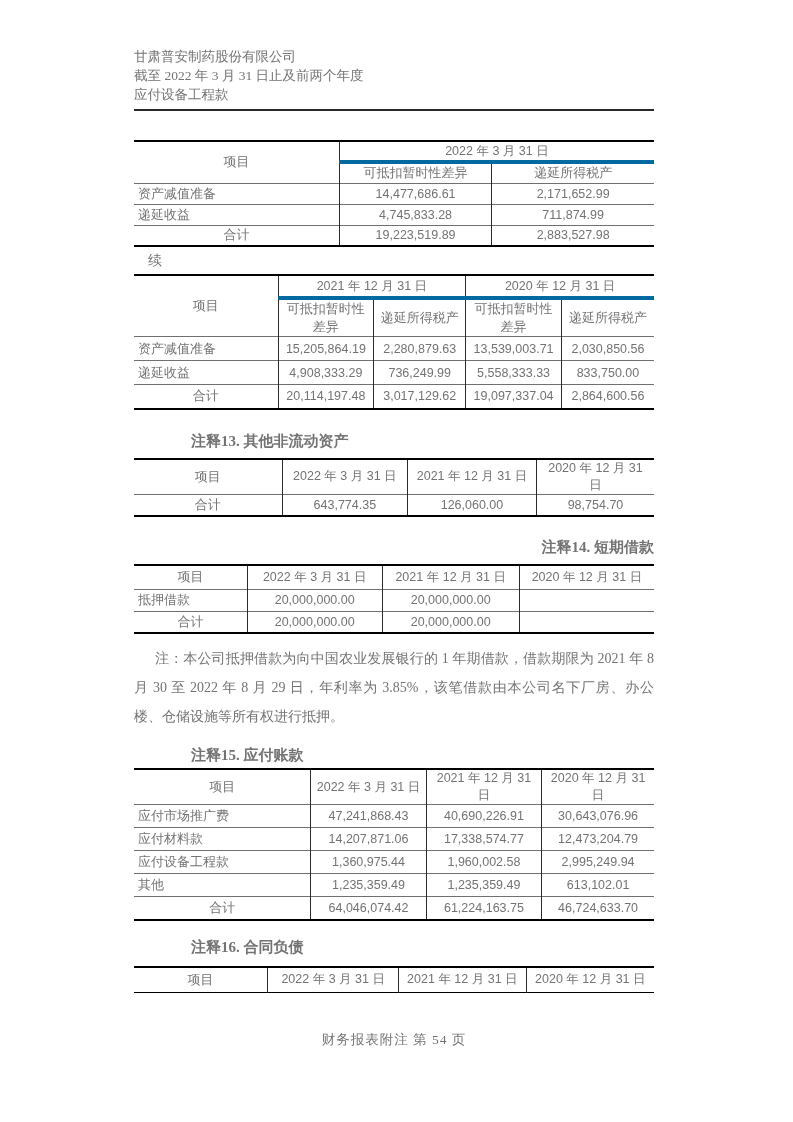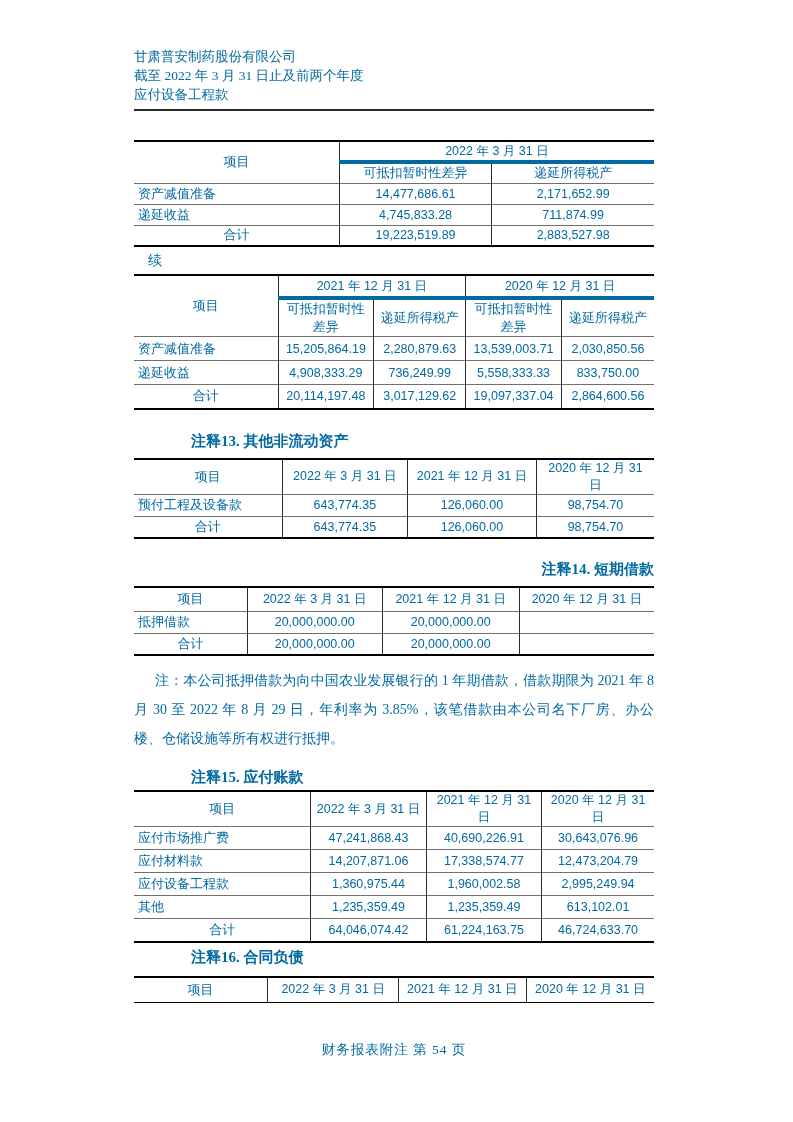--- a/index.html
+++ b/index.html
@@ -1,18 +1,18 @@
 <!DOCTYPE html>
 <html><head>
 <meta charset="utf-8">
 <style>
   * { margin:0; padding:0; box-sizing:border-box; }
   html,body { background:#ffffff; }
   .page {
-    width:749px; height:1122px; margin:0 auto; background:#fff; color:#0369a1;
+    width:749px; height:1122px; margin:0 auto; background:#fff; color:#737373;
     padding:47px 117px 0 112px; overflow:hidden; position:relative;
     font-family:"Liberation Serif","DejaVu Serif",serif;
   }
   .doc-header { font-size:13.5px; line-height:19px; }
   .header-rule { border:0; border-top:2px solid #2a2a2a; margin-top:5px; }
 
   table.fin {
     width:100%; border-collapse:collapse; table-layout:fixed;
     border-top:2.5px solid #000; border-bottom:2.5px solid #000;
     font-size:13px;
@@ -39,21 +39,21 @@
   .st13 { margin:21px 0 0 57px; }
   .t3 { margin-top:7px; }
   .t3 th { height:24px; } .t3 td { height:22px; }
   .st14 { margin:20px 0 0 57px;text-align:right; }
   .t4 { margin-top:7px; }
   .t4 th { height:24px; } .t4 td { height:22px; }
   .loan-note { margin-top:10px; font-size:14px; line-height:29px; text-align:justify; text-indent:1.5em; }
   .st15 { margin:14px 0 0 57px; }
   .t5 { margin-top:3px; }
   .t5 th { height:22px; } .t5 td { height:23px; }
-  .st16 { margin:4px 0 0 57px; }
+  .st16 { margin:16px 0 0 57px; }
   .t6 { margin-top:9px; }
   .t6 th { height:26px; }
   .page-footer { margin-top:38px; text-align:center; font-size:13.5px; letter-spacing:1px; }
 </style>
 </head>
 <body>
 
 <div class="page">
 
   <div class="doc-header">
@@ -157,26 +157,20 @@
       <thead>
         <tr>
           <th>项目</th>
           <th class="hd">2022 年 3 月 31 日</th>
           <th class="hd">2021 年 12 月 31 日</th>
           <th class="hd">2020 年 12 月 31 日</th>
         </tr>
       </thead>
       <tbody>
         <tr>
-          <td class="lbl">预付工程及设备款</td>
-          <td class="num">643,774.35</td>
-          <td class="num">126,060.00</td>
-          <td class="num">98,754.70</td>
-        </tr>
-        <tr>
           <td class="lbl total">合计</td>
           <td class="num">643,774.35</td>
           <td class="num">126,060.00</td>
           <td class="num">98,754.70</td>
         </tr>
       </tbody>
     </table>
 
   <h2 class="sec-title st14">注释14. 短期借款</h2>
   <table class="fin t4">

